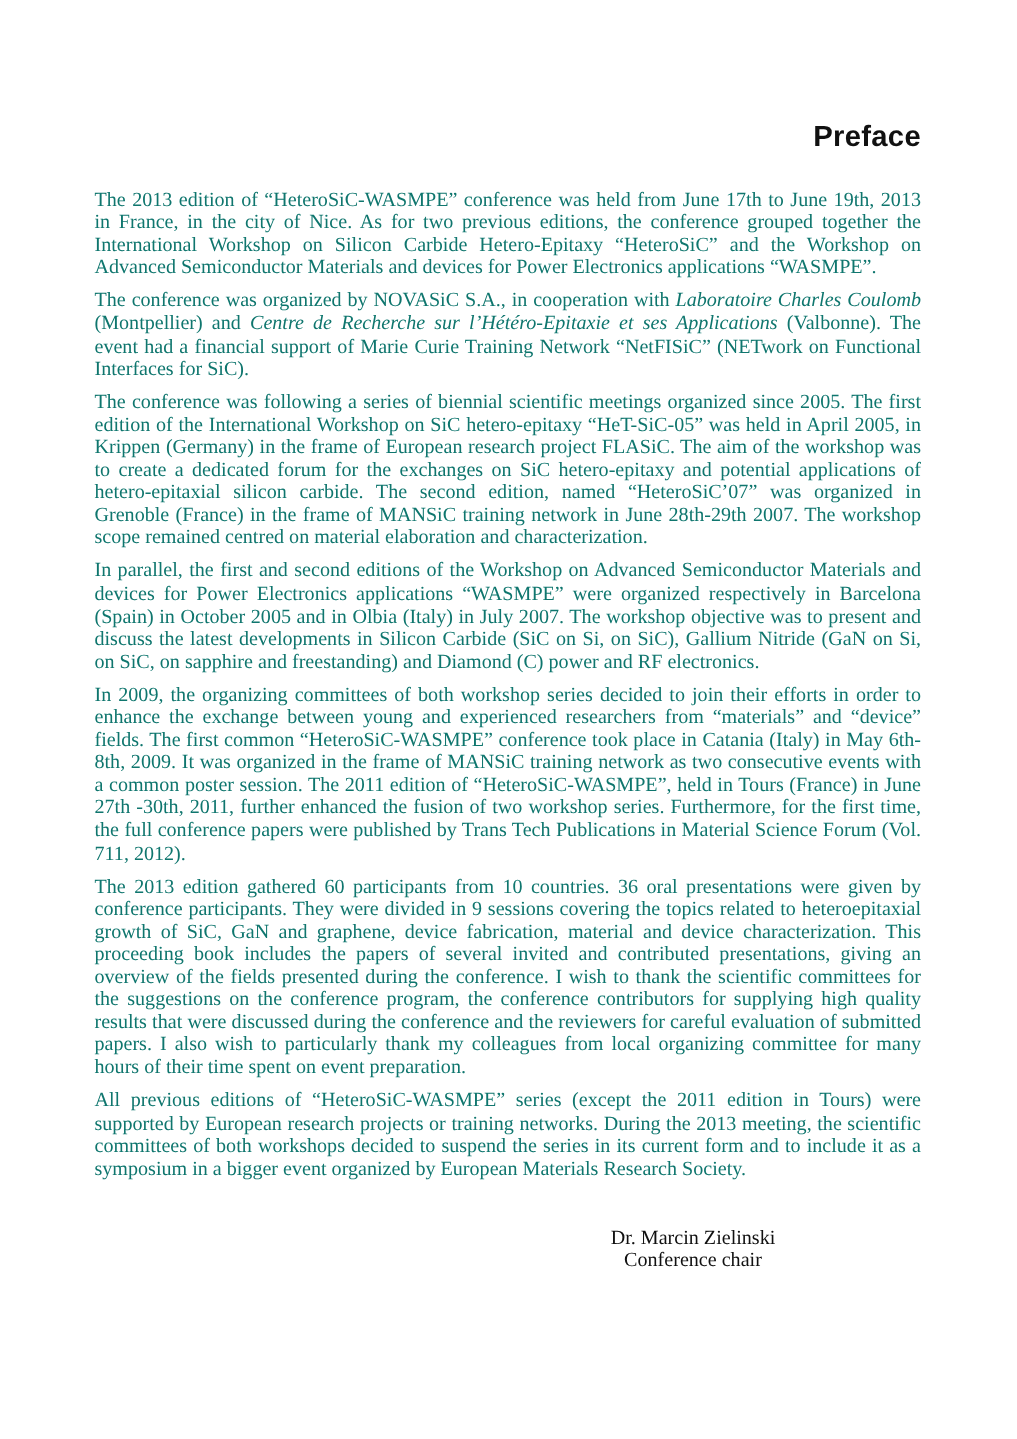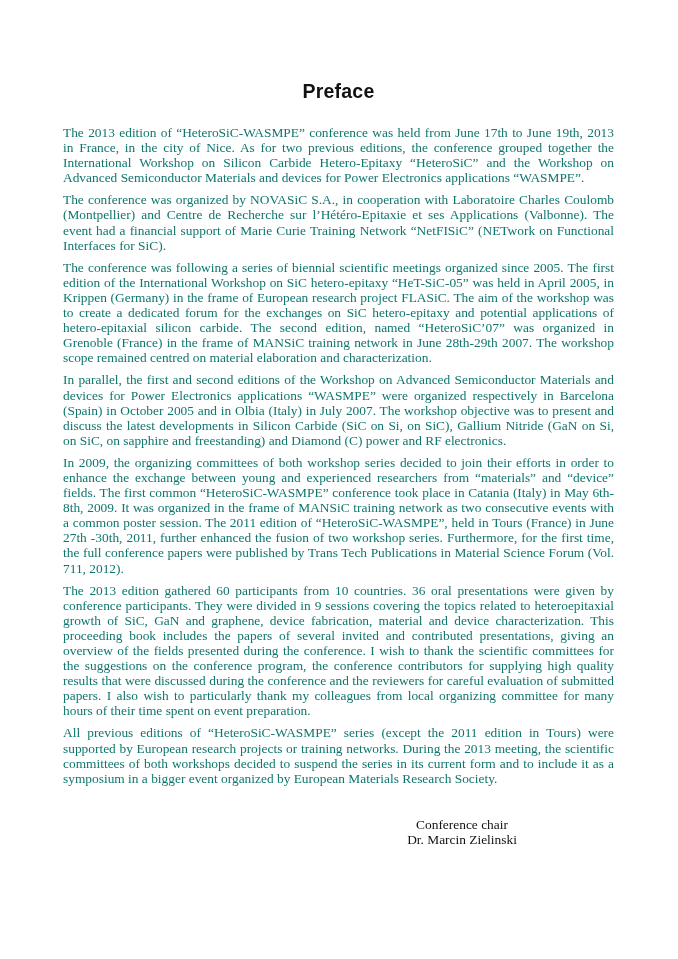--- a/index.html
+++ b/index.html
@@ -23,21 +23,21 @@
   .content {
     position: absolute;
     left: 63px;
     top: 0;
     width: 551px;
   }
   .page-title {
     font-family: "Liberation Sans", "DejaVu Sans", sans-serif;
     font-weight: bold;
     font-size: 19.5px;
-    text-align: center;
+    text-align: right;
     margin: 0;
     padding-top: 80px;
     letter-spacing: 0.2px;
     color: #111111;
   }
   .body-block {
     padding-top: 22px;
   }
   p.para {
     margin: 0 0 7px 0;
@@ -45,20 +45,21 @@
     line-height: 15.1px;
     text-align: justify;
     text-justify: inter-word;
     color: #0f766e;
     hyphens: none;
   }
   p.para:last-child {
     margin-bottom: 0;
   }
   .it {
+    font-style: italic;
   }
   .signature {
     margin-top: 31px;
     text-align: center;
     font-size: 13.4px;
     line-height: 15.4px;
     color: #111111;
     padding-left: 247px;
   }
   .signature div {
@@ -77,18 +78,18 @@
       <p class="para"><span>The 2013 edition of “HeteroSiC-WASMPE” conference was held from June 17th to June 19th, 2013 in France, in the city of Nice. As for two previous editions, the conference grouped together the International Workshop on Silicon Carbide Hetero-Epitaxy “HeteroSiC” and the Workshop on Advanced Semiconductor Materials and devices for Power Electronics applications “WASMPE”.</span></p>
       <p class="para"><span>The conference was organized by NOVASiC S.A., in cooperation with </span><span class="it">Laboratoire Charles Coulomb</span><span> (Montpellier) and </span><span class="it">Centre de Recherche sur l’Hétéro-Epitaxie et ses Applications</span><span> (Valbonne). The event had a financial support of Marie Curie Training Network “NetFISiC” (NETwork on Functional Interfaces for SiC).</span></p>
       <p class="para"><span>The conference was following a series of biennial scientific meetings organized since 2005. The first edition of the International Workshop on SiC hetero-epitaxy “HeT-SiC-05” was held in April 2005, in Krippen (Germany) in the frame of European research project FLASiC. The aim of the workshop was to create a dedicated forum for the exchanges on SiC hetero-epitaxy and potential applications of hetero-epitaxial silicon carbide. The second edition, named “HeteroSiC’07” was organized in Grenoble (France) in the frame of MANSiC training network in June 28th-29th 2007. The workshop scope remained centred on material elaboration and characterization.</span></p>
       <p class="para"><span>In parallel, the first and second editions of the Workshop on Advanced Semiconductor Materials and devices for Power Electronics applications “WASMPE” were organized respectively in Barcelona (Spain) in October 2005 and in Olbia (Italy) in July 2007. The workshop objective was to present and discuss the latest developments in Silicon Carbide (SiC on Si, on SiC), Gallium Nitride (GaN on Si, on SiC, on sapphire and freestanding) and Diamond (C) power and RF electronics.</span></p>
       <p class="para"><span>In 2009, the organizing committees of both workshop series decided to join their efforts in order to enhance the exchange between young and experienced researchers from “materials” and “device” fields. The first common “HeteroSiC-WASMPE” conference took place in Catania (Italy) in May 6th-8th, 2009. It was organized in the frame of MANSiC training network as two consecutive events with a common poster session. The 2011 edition of “HeteroSiC-WASMPE”, held in Tours (France) in June 27th -30th, 2011, further enhanced the fusion of two workshop series. Furthermore, for the first time, the full conference papers were published by Trans Tech Publications in Material Science Forum (Vol. 711, 2012).</span></p>
       <p class="para"><span>The 2013 edition gathered 60 participants from 10 countries. 36 oral presentations were given by conference participants. They were divided in 9 sessions covering the topics related to heteroepitaxial growth of SiC, GaN and graphene, device fabrication, material and device characterization. This proceeding book includes the papers of several invited and contributed presentations, giving an overview of the fields presented during the conference. I wish to thank the scientific committees for the suggestions on the conference program, the conference contributors for supplying high quality results that were discussed during the conference and the reviewers for careful evaluation of submitted papers. I also wish to particularly thank my colleagues from local organizing committee for many hours of their time spent on event preparation.</span></p>
       <p class="para"><span>All previous editions of “HeteroSiC-WASMPE” series (except the 2011 edition in Tours) were supported by European research projects or training networks. During the 2013 meeting, the scientific committees of both workshops decided to suspend the series in its current form and to include it as a symposium in a bigger event organized by European Materials Research Society.</span></p>
     </div>
 
     <div class="signature">
+      <div>Dr. Marcin Zielinski</div>
       <div>Conference chair</div>
-      <div>Dr. Marcin Zielinski</div>
     </div>
 
   </div>
 </div>
 
 </body></html>

